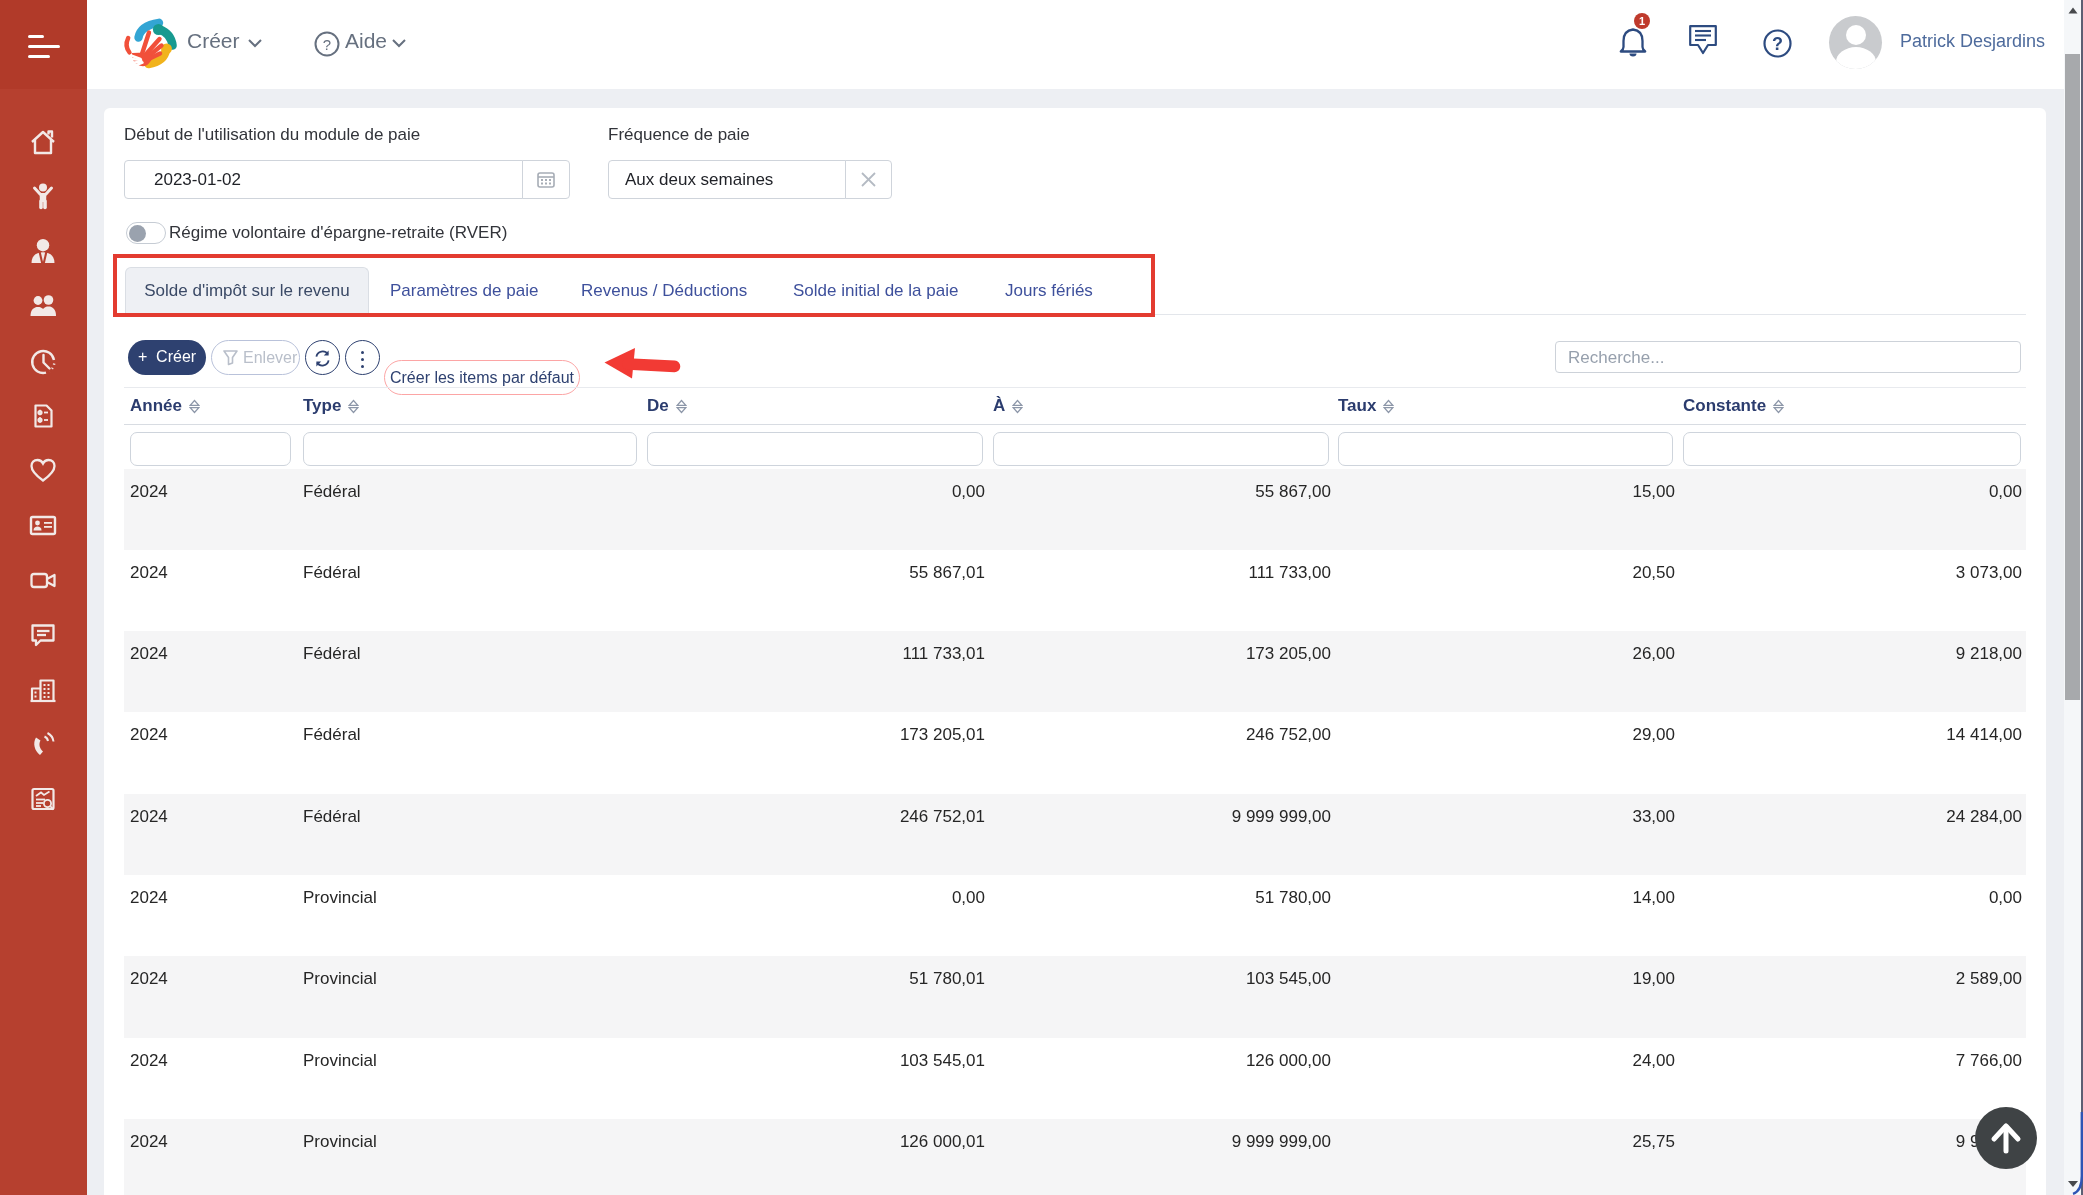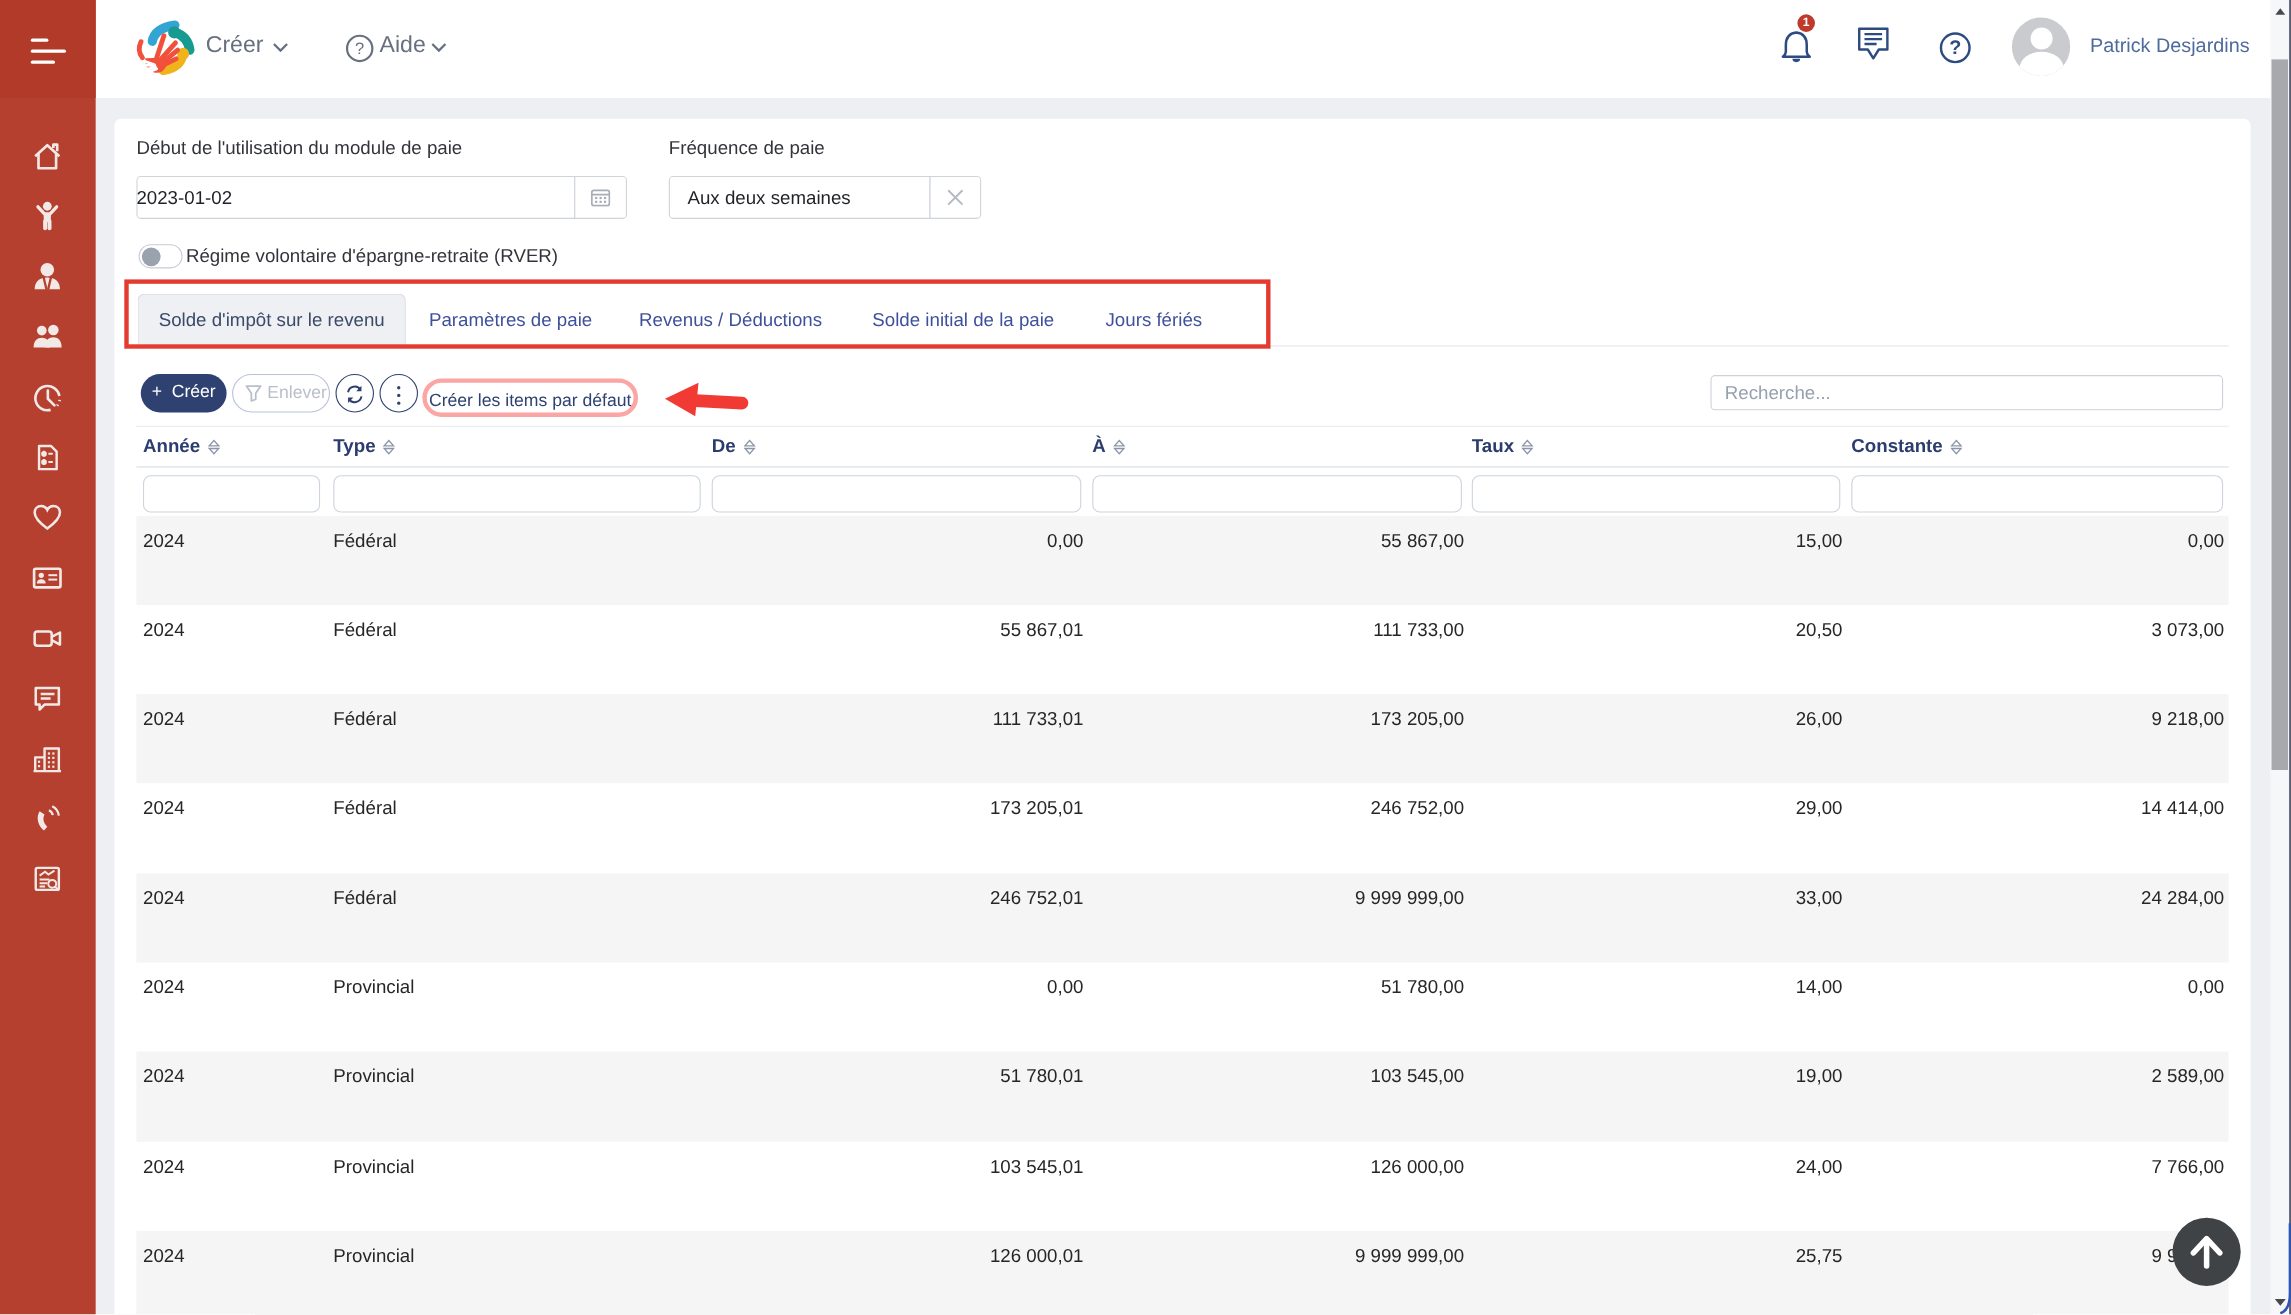--- a/index.html
+++ b/index.html
@@ -227,21 +227,21 @@
   </svg>
 
   <div class="abs" style="left:1829px; top:16px; width:53px; height:53px; border-radius:50%; background:#c9cbce; overflow:hidden;">
     <div class="abs" style="left:16.5px; top:9px; width:20px; height:20px; border-radius:50%; background:#fff;"></div>
     <div class="abs" style="left:6.5px; top:31px; width:40px; height:30px; border-radius:50% 50% 0 0; background:#fff;"></div>
   </div>
   <div class="abs" style="left:1900px; top:31px; font-size:18px; color:#4e6b9c;">Patrick Desjardins</div>
 
   <div class="abs lbl" style="left:124px; top:125px;">Début de l'utilisation du module de paie</div>
   <div class="abs" style="left:124px; top:160px; width:399px; height:39px; border:1px solid #cfd4db; border-radius:4px 0 0 4px; background:#fff;"></div>
-  <div class="abs" style="left:124px; top:170px; font-size:17px; color:#1f2127;">2023-01-02</div>
+  <div class="abs" style="left:154px; top:170px; font-size:17px; color:#1f2127;">2023-01-02</div>
   <div class="abs" style="left:522px; top:160px; width:48px; height:39px; border:1px solid #cfd4db; border-radius:0 4px 4px 0; background:#fff;"></div>
   <svg class="abs" style="left:537px; top:171px;" width="18" height="17" viewBox="0 0 18 17">
     <rect x="1" y="2" width="16" height="14" rx="2" fill="none" stroke="#a7adb6" stroke-width="1.6"></rect>
     <line x1="1" y1="6" x2="17" y2="6" stroke="#a7adb6" stroke-width="1.6"></line>
     <g fill="#a7adb6">
       <rect x="4" y="8" width="2" height="2"></rect>
         <rect x="8" y="8" width="2" height="2"></rect>
         <rect x="12" y="8" width="2" height="2"></rect>
       <rect x="4" y="11.5" width="2" height="2"></rect>
         <rect x="8" y="11.5" width="2" height="2"></rect>
@@ -283,21 +283,21 @@
   <svg class="abs" style="left:313px; top:348.5px;" width="19" height="19" viewBox="0 0 19 19">
     <path d="M3.4 7.6 A6.3 6.3 0 0 1 14.8 5.2" fill="none" stroke="#2e4170" stroke-width="1.8"></path>
     <path d="M15.6 11.4 A6.3 6.3 0 0 1 4.2 13.8" fill="none" stroke="#2e4170" stroke-width="1.8"></path>
     <path d="M15.6 1.6 L15.6 6.6 L10.8 6.6 Z" fill="#2e4170"></path>
     <path d="M3.4 17.4 L3.4 12.4 L8.2 12.4 Z" fill="#2e4170"></path>
   </svg>
   <div class="abs" style="left:345px; top:340px; width:35px; height:35px; border-radius:50%; border:1px solid #2e4170; background:#fff;"></div>
   <div class="abs" style="left:360.8px; top:350.7px; width:3.6px; height:3.6px; border-radius:50%; background:#2e4170;"></div>
   <div class="abs" style="left:360.8px; top:357.7px; width:3.6px; height:3.6px; border-radius:50%; background:#2e4170;"></div>
   <div class="abs" style="left:360.8px; top:364.7px; width:3.6px; height:3.6px; border-radius:50%; background:#2e4170;"></div>
-  <div class="abs" style="left:384px; top:344px; width:196px; height:35px; border-radius:17.5px; border:4px solid #fca5a5; background:#fff; color:#2e4170; font-size:16px; text-align:center; line-height:33px;">Créer les items par défaut</div>
+  <div class="abs" style="left:384px; top:360px; width:196px; height:35px; border-radius:17.5px; border:1px solid #fca5a5; background:#fff; color:#2e4170; font-size:16px; text-align:center; line-height:33px;">Créer les items par défaut</div>
 
   <svg class="abs" style="left:598px; top:343px;" width="90" height="46" viewBox="0 0 90 46">
     <path d="M6.5 19.5 L37 5 L34 35.5 Z" fill="#f23a34"></path>
     <line x1="30" y1="21" x2="76.5" y2="23.4" stroke="#f23a34" stroke-width="11.6" stroke-linecap="round"></line>
   </svg>
 
   <div class="abs" style="left:1555px; top:341px; width:466px; height:32px; border:1px solid #cdd2d9; border-radius:4px; background:#fff;"></div>
   <div class="abs" style="left:1568px; top:348px; font-size:17px; color:#97a0ad;">Recherche...</div>
 
   <div class="abs" style="left:124px; top:387px; width:1902px; height:1px; background:#e8eaee;"></div>

